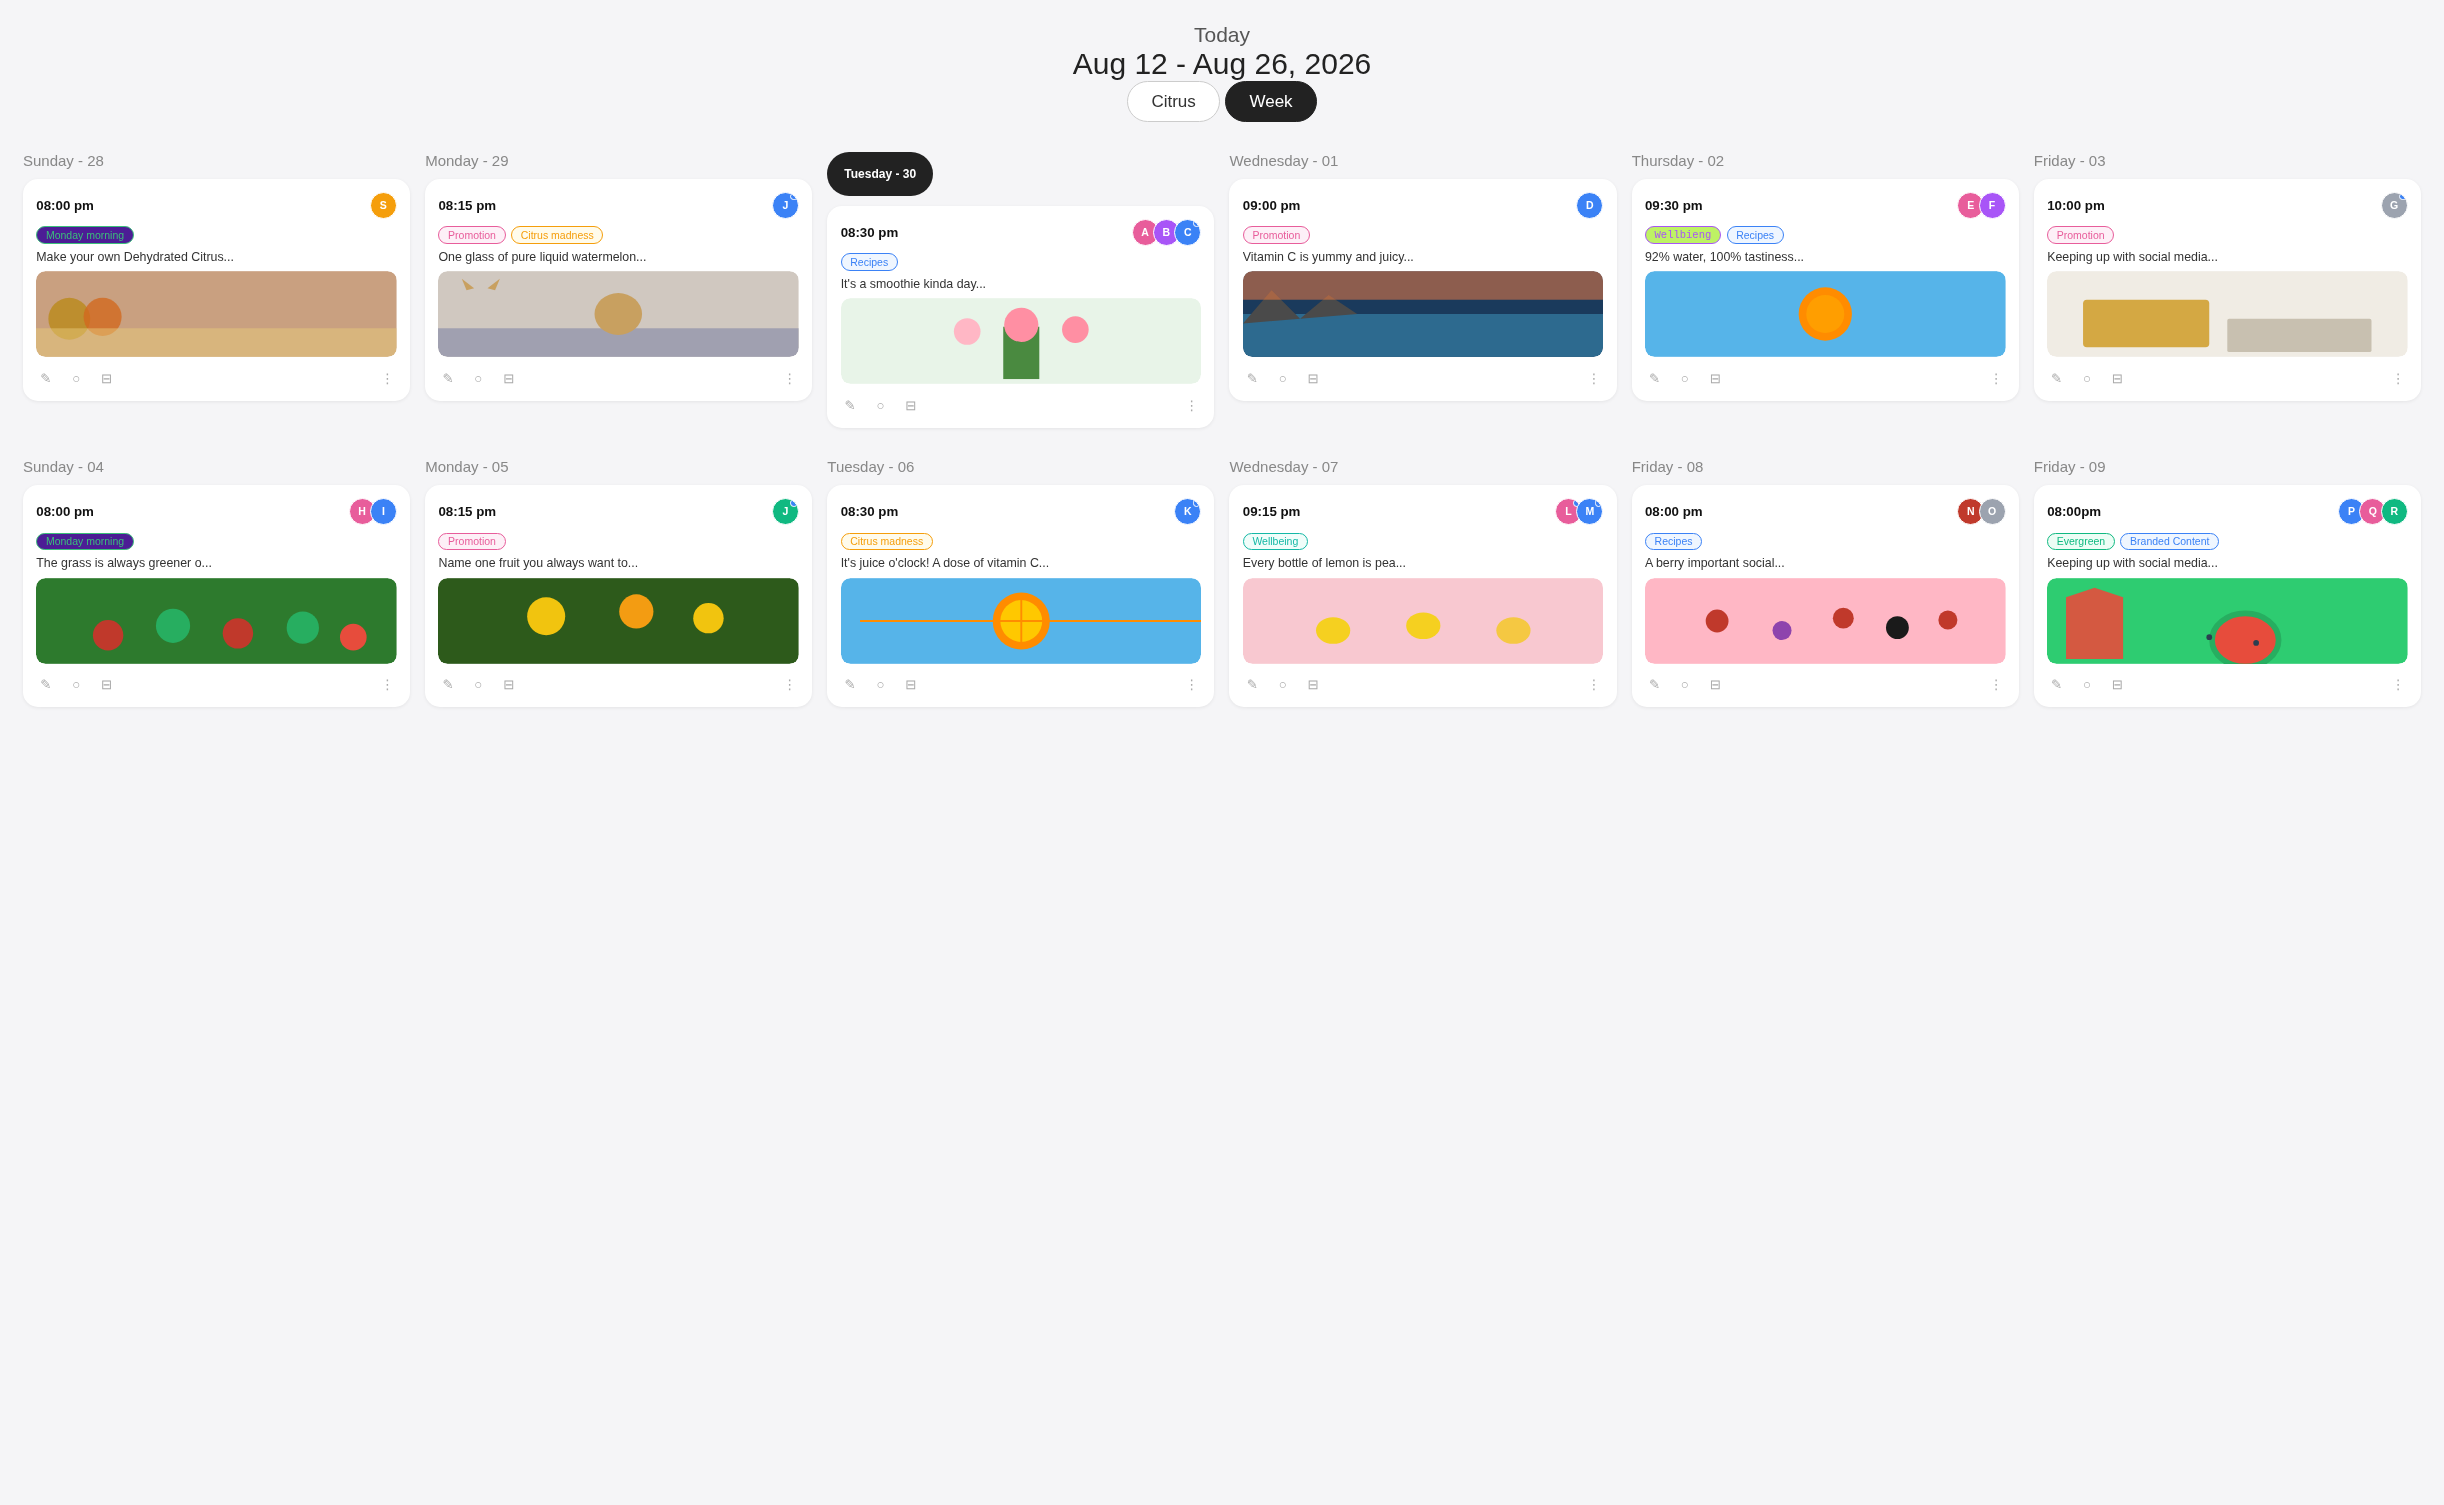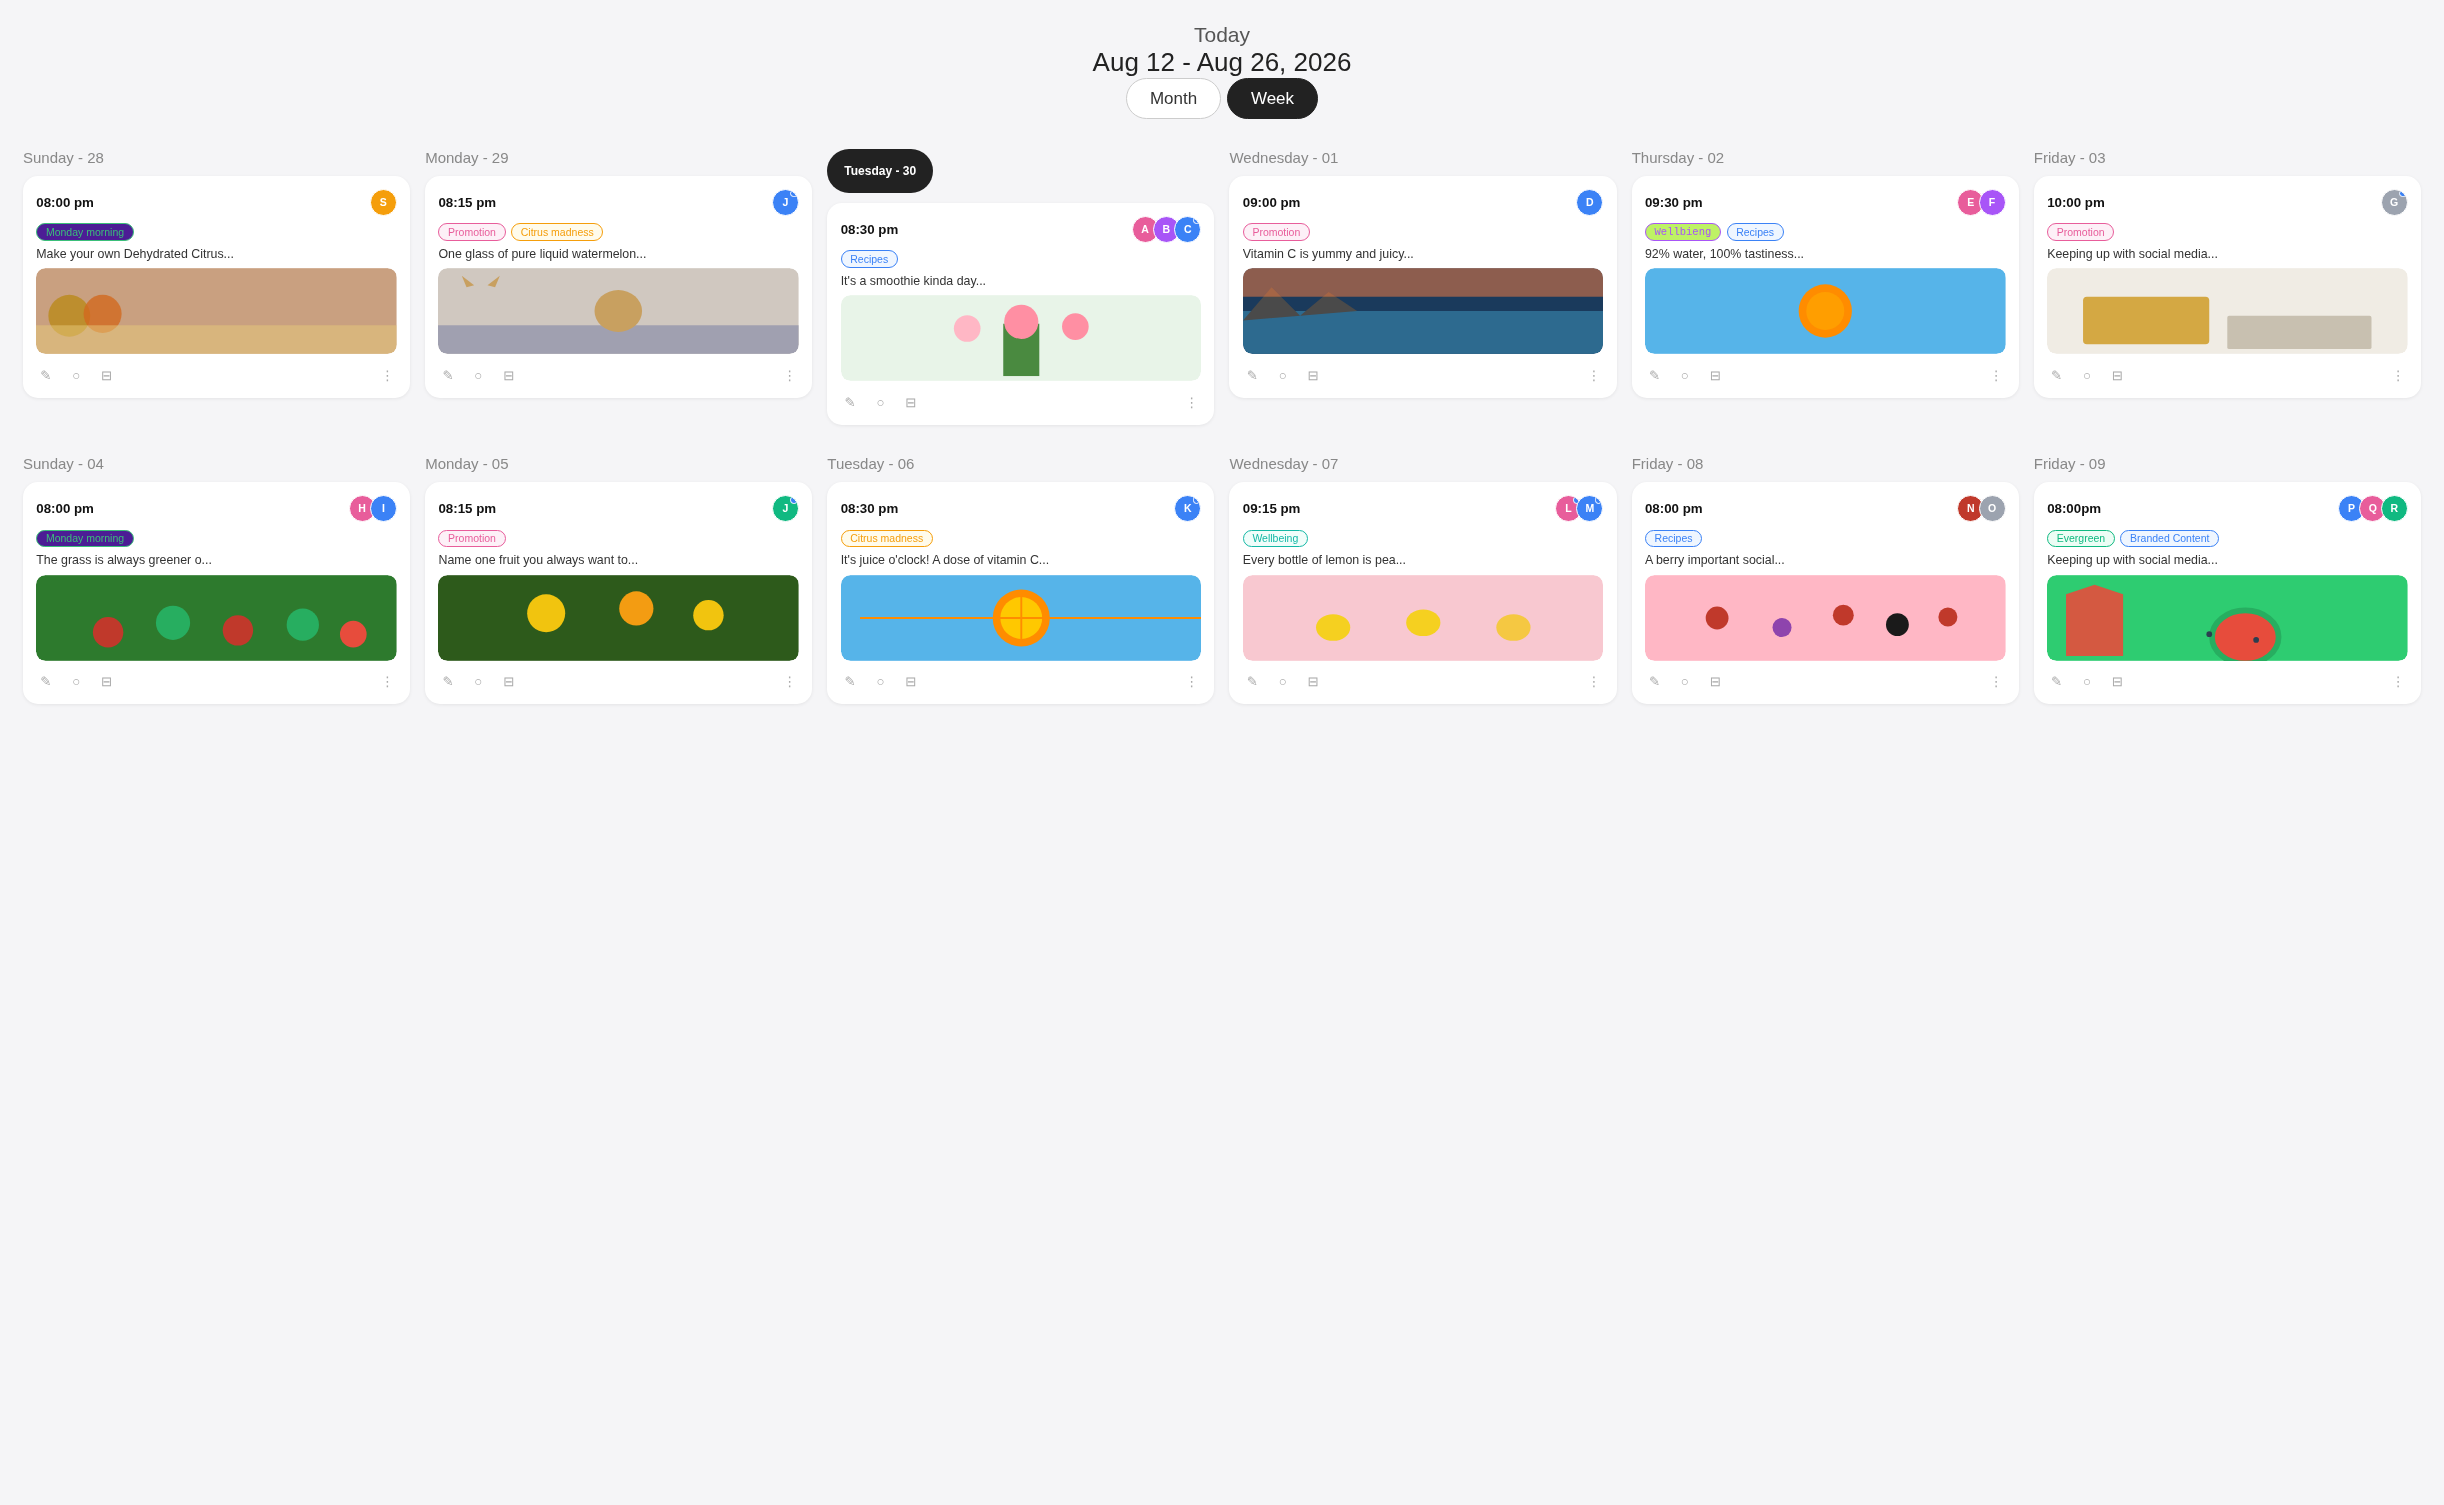--- a/index.html
+++ b/index.html
@@ -18,21 +18,21 @@
     }
     .today-btn {
       font-size: 21px;
       color: #555;
       font-weight: 400;
       background: none;
       border: none;
       cursor: pointer;
     }
     .date-range {
-      font-size: 26px;
+      font-size: 30px;
       font-weight: 500;
       color: #222;
     }
     .view-toggle {
       display: flex;
       gap: 5.7px;
     }
     .view-btn {
       padding: 9.5px 23px;
       border-radius: 23px;
@@ -154,21 +154,21 @@
     }
     .spacer { flex: 1; }
   </style>
 </head>
 <body>
 
 <div class="header">
   <button class="today-btn">Today</button>
   <span class="date-range">Aug 12 - Aug 26, 2026</span>
   <div class="view-toggle">
-    <button class="view-btn inactive">Month</button>
+    <button class="view-btn inactive">Citrus</button>
     <button class="view-btn active">Week</button>
   </div>
 </div>
 
 <div id="calendar">
     <div class="calendar-grid">
       <div class="day-col">
         <div class="day-label">Sunday - 28</div>
         <div class="card">
           <div class="card-header">

